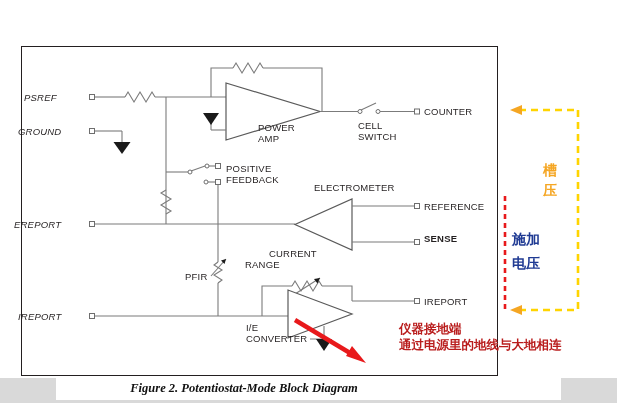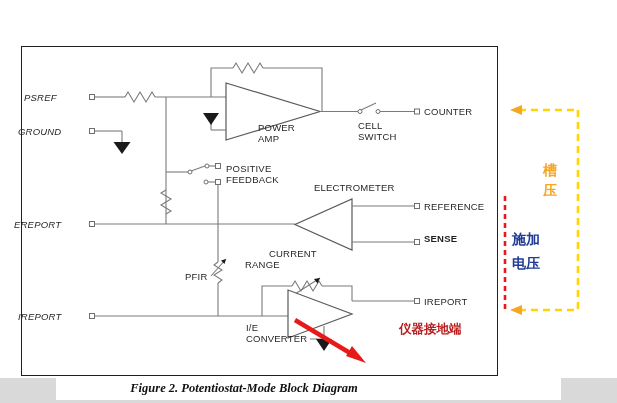--- a/index.html
+++ b/index.html
@@ -223,16 +223,17 @@
 
   <div class="lbl" style="left:185px;top:271px;">PFIR</div>
 
   <div class="cjk cjk-orange" style="left:543px;top:163px;">槽</div>
   <div class="cjk cjk-orange" style="left:543px;top:183px;">压</div>
 
   <div class="cjk cjk-blue" style="left:512px;top:232px;">施加</div>
   <div class="cjk cjk-blue" style="left:512px;top:256px;">电压</div>
 
   <div class="cjk cjk-red" style="left:399px;top:322px;">仪器接地端</div>
+  <div class="cjk cjk-red" style="left:399px;top:338px;">通过电源里的地线与大地相连</div>
 
   <div class="caption">Figure 2.  Potentiostat-Mode Block Diagram</div>
 
 </div>
 
 </body></html>

